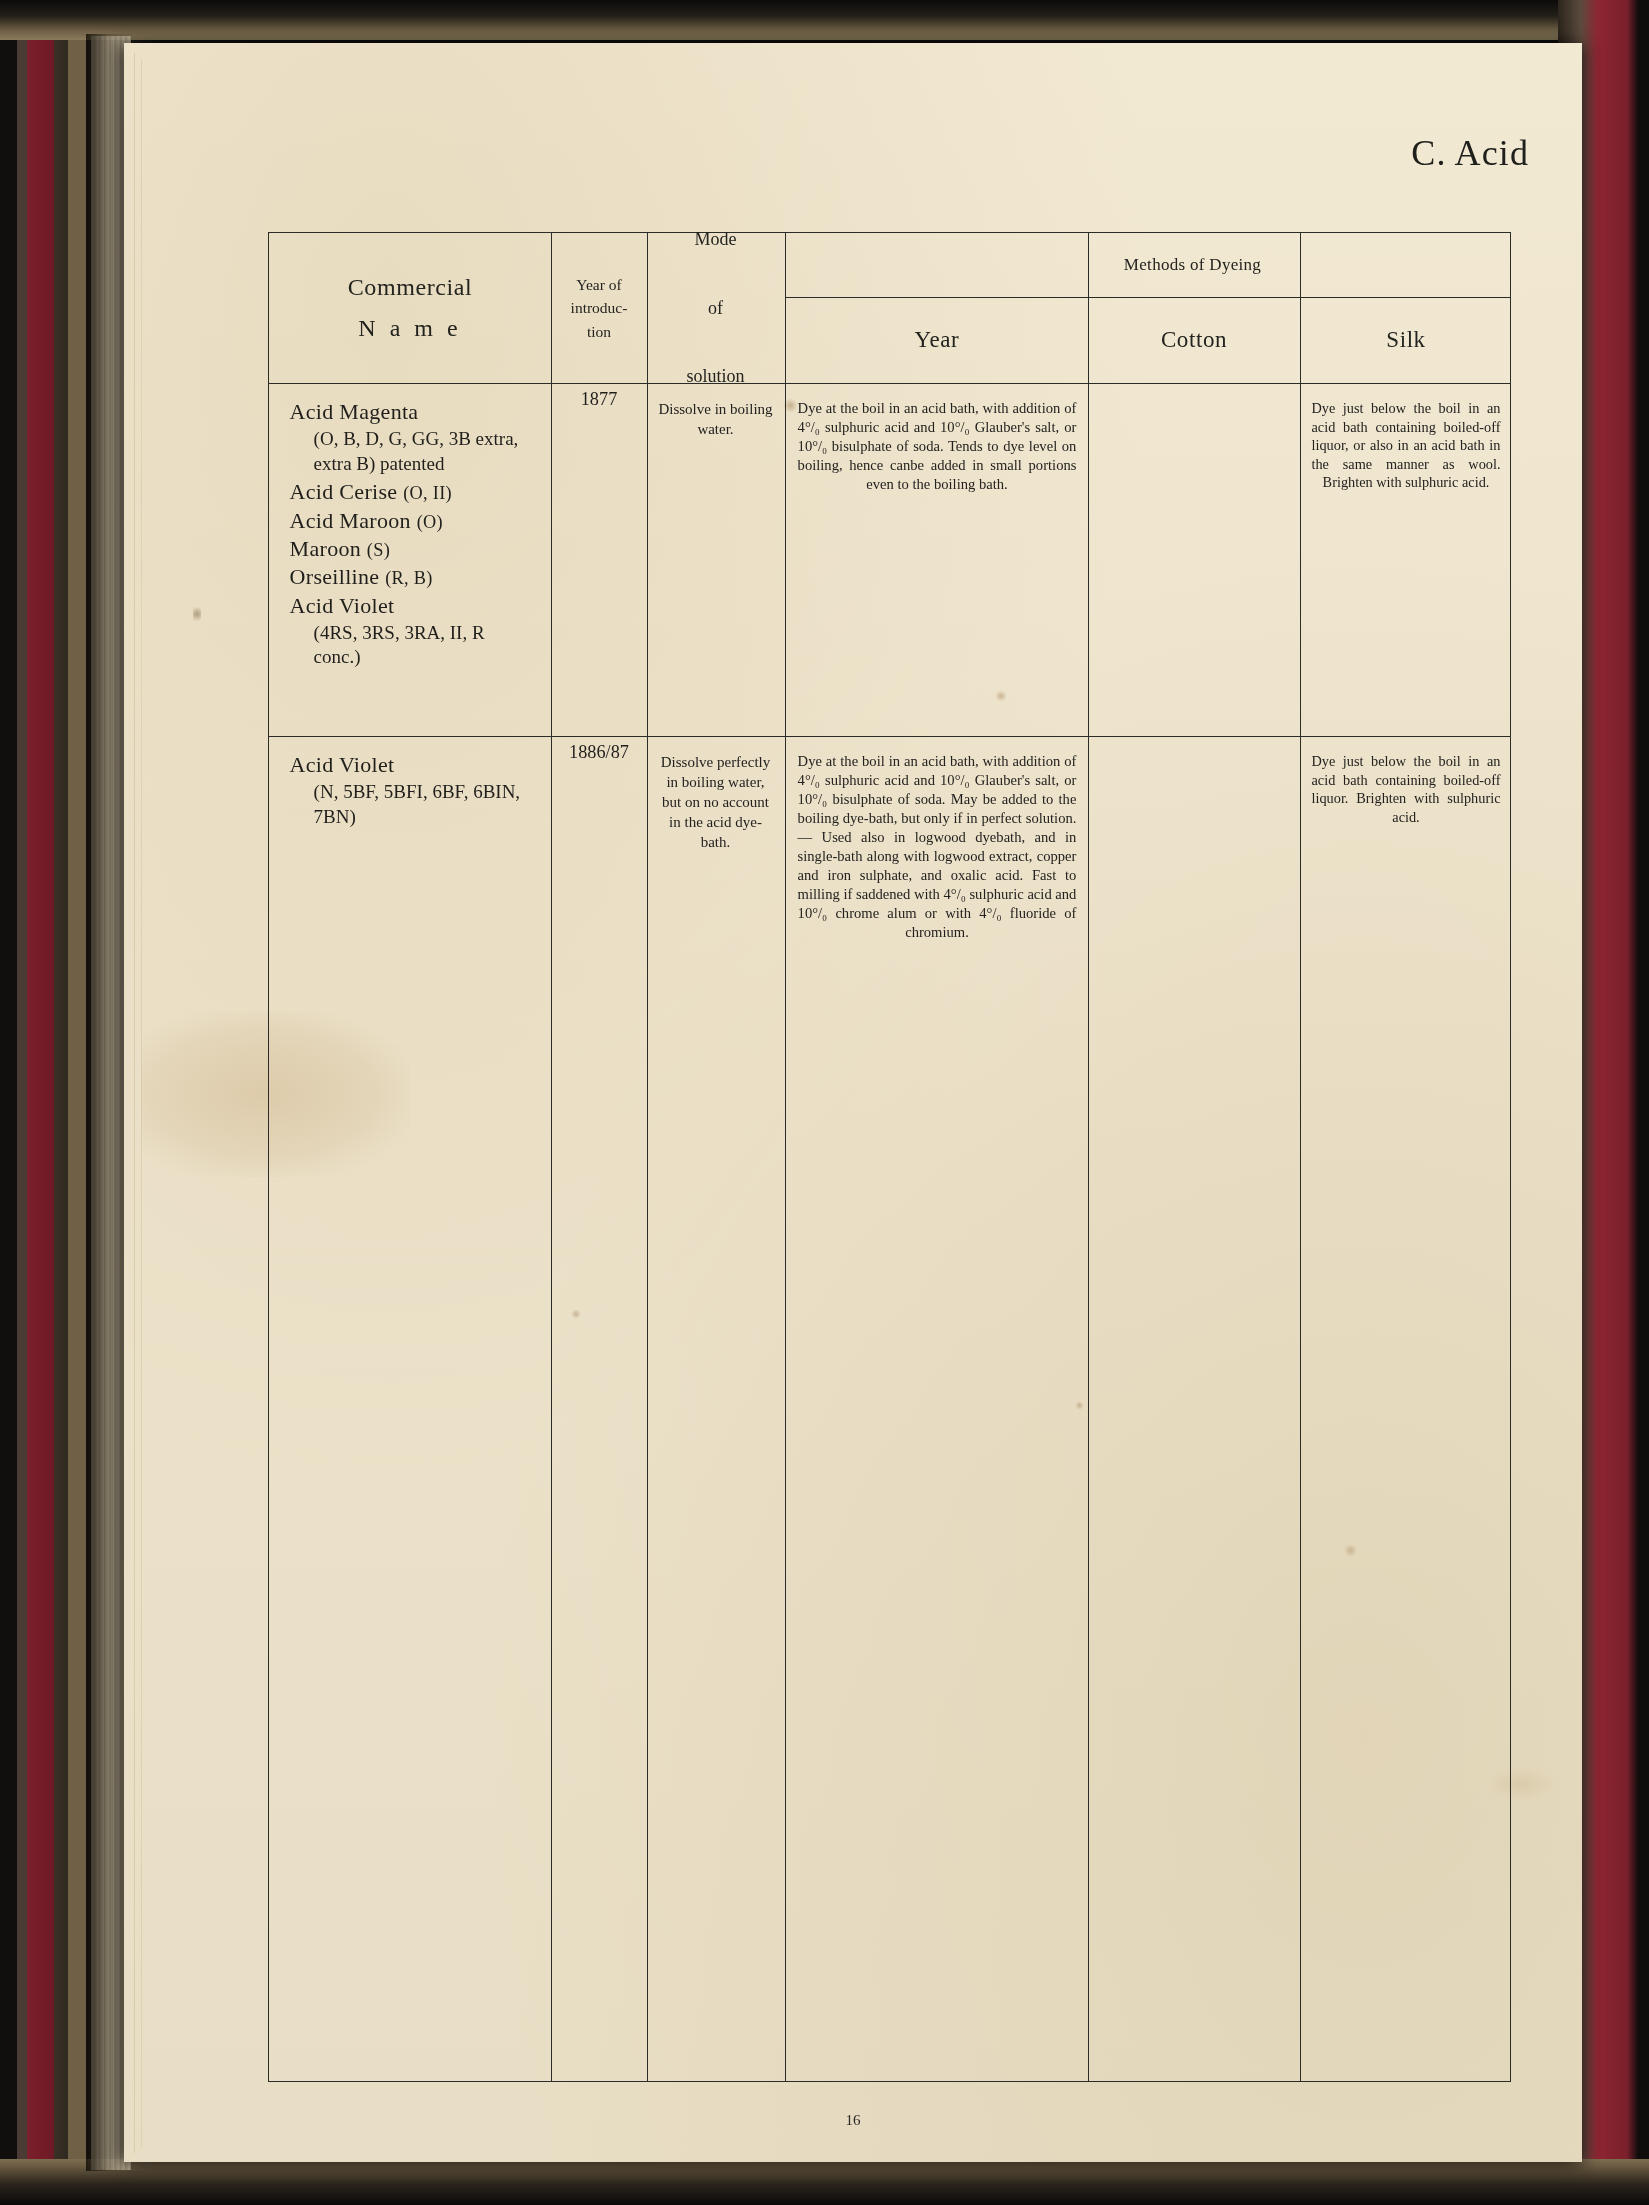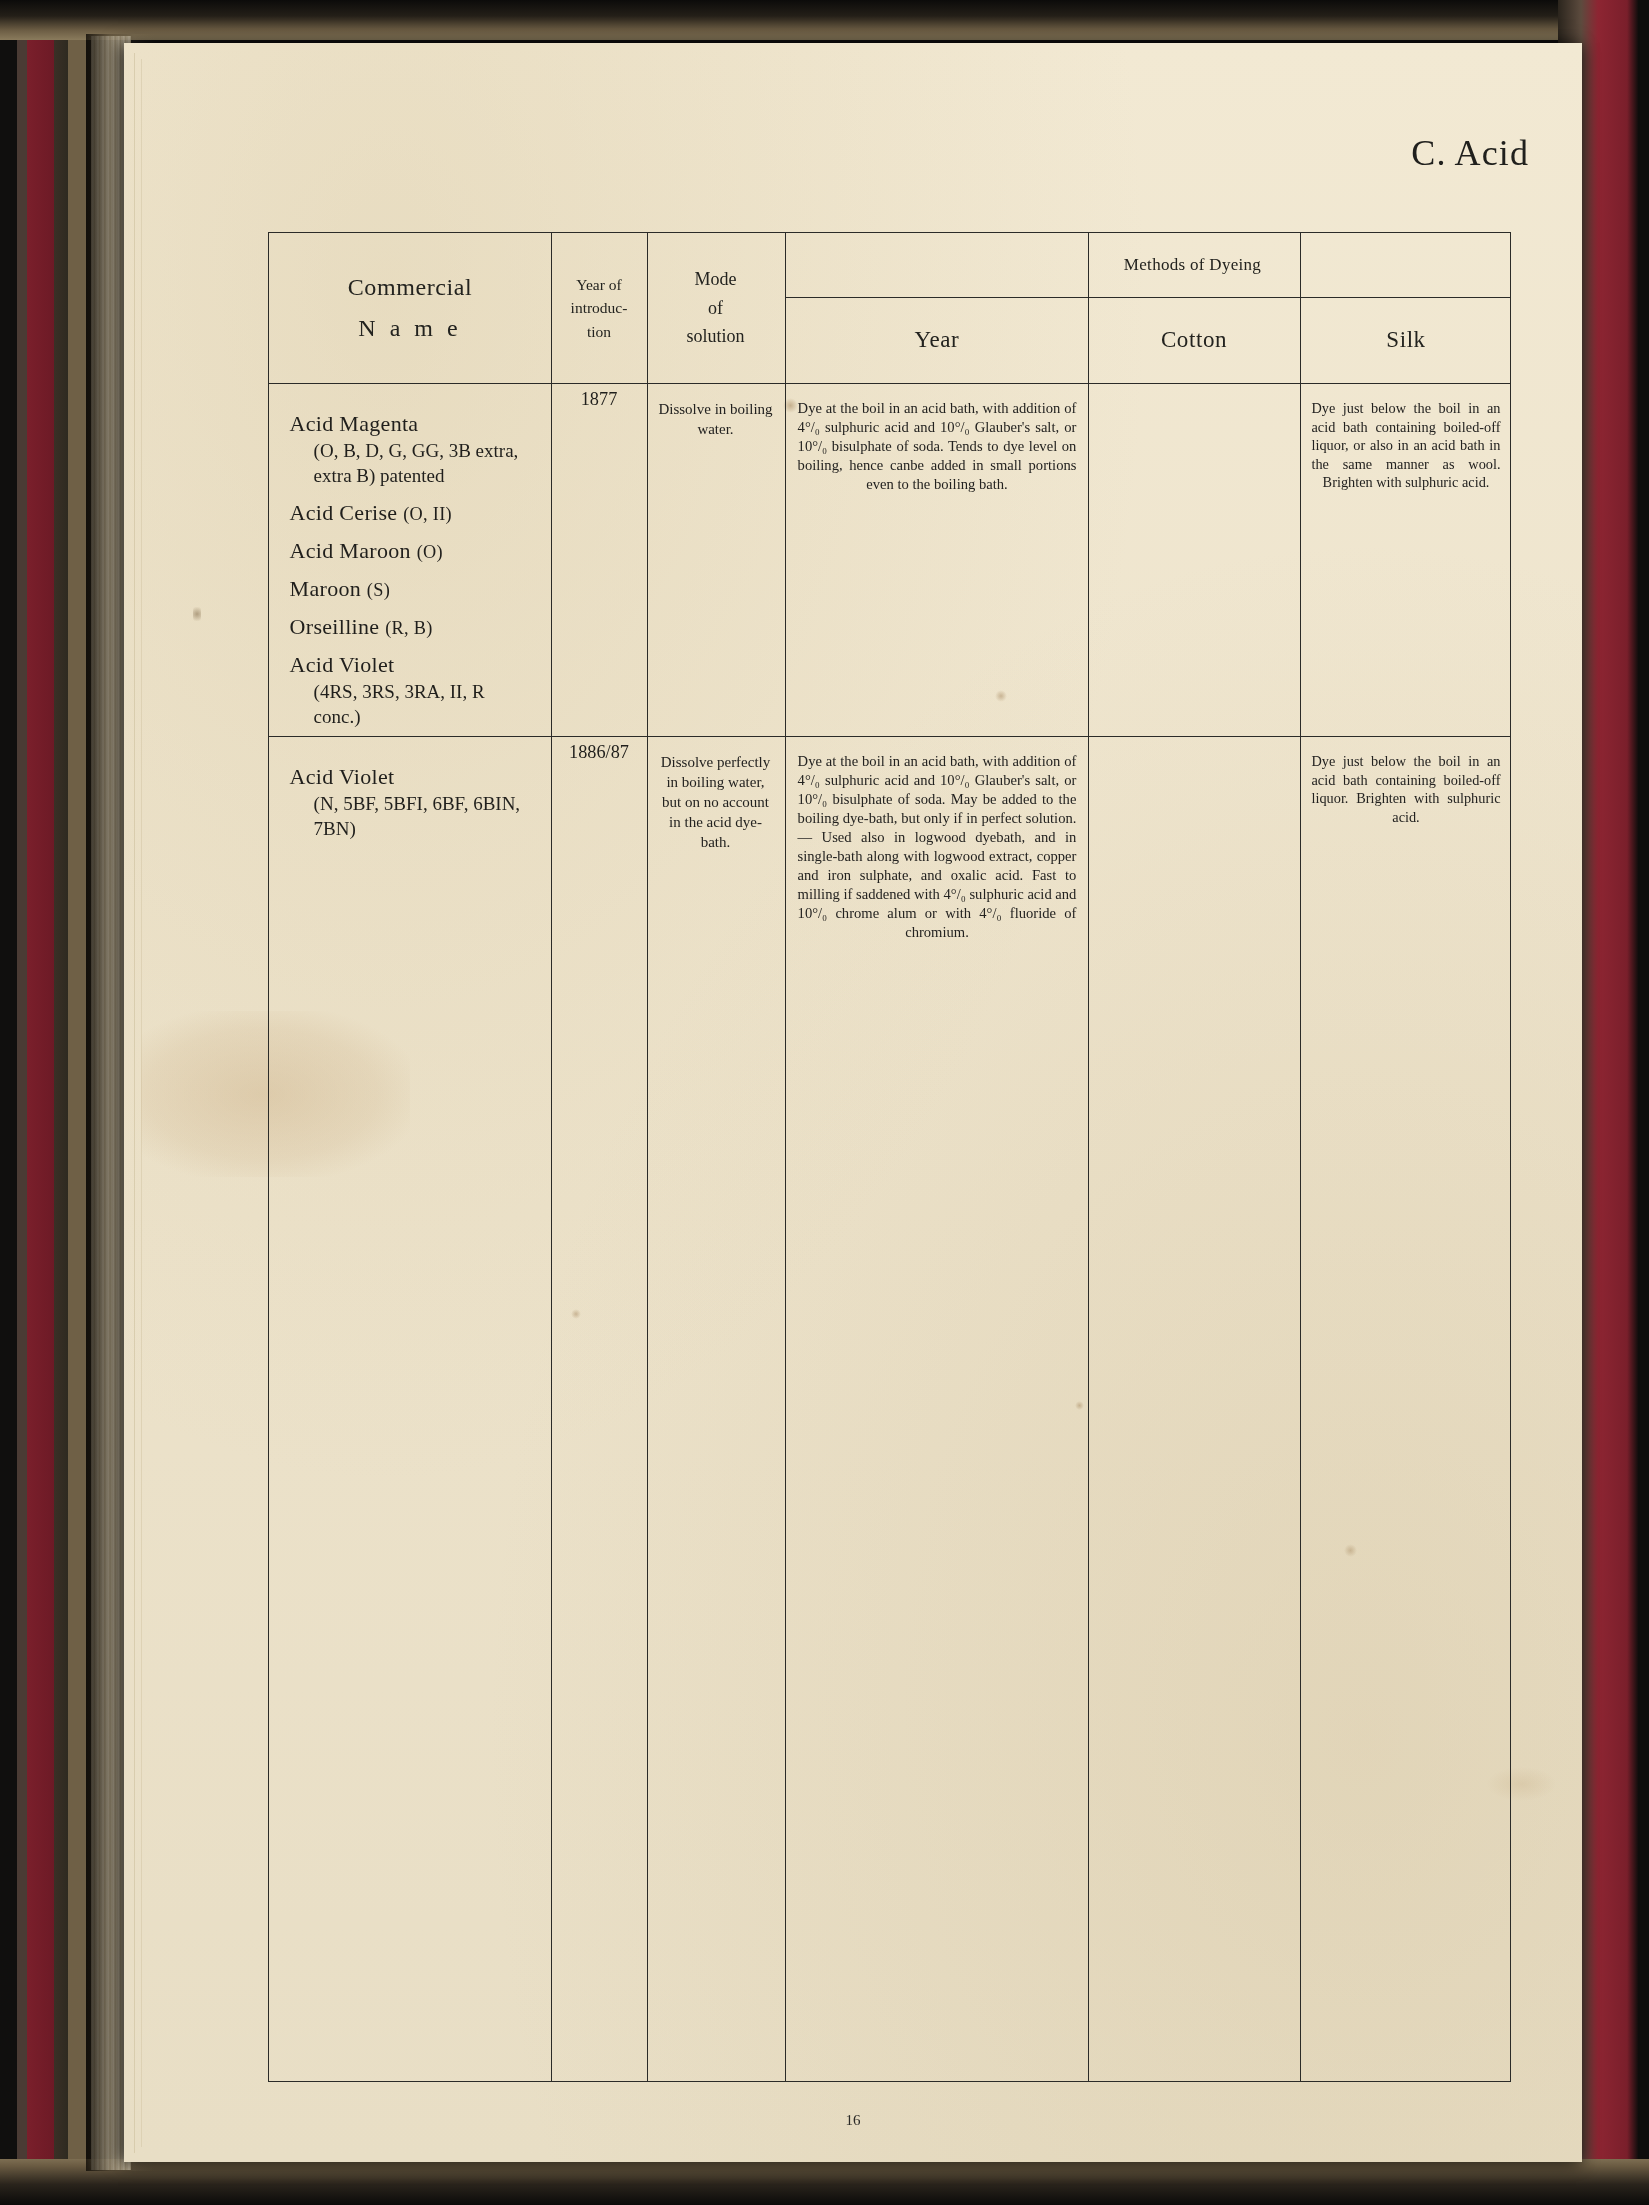--- a/index.html
+++ b/index.html
@@ -188,41 +188,40 @@
   .hdr-commercial .l2 { font-size: 24px; letter-spacing: 4px; }
 
   .hdr-year {
     left: 282px; top: 0; width: 96px; height: 150px;
     display: flex; flex-direction: column; justify-content: center; align-items: center;
     font-size: 15.5px; line-height: 1.5;
   }
   .hdr-mode {
     left: 378px; top: 0; width: 137px; height: 150px;
     display: flex; flex-direction: column; justify-content: center; align-items: center;
-    font-size: 18px; line-height: 1.6;
+    font-size: 18px; line-height: 1.6; gap: 40px;
   }
   .hdr-methods {
     left: 516px; top: 0; width: 727px; height: 64px;
     display: flex; justify-content: center; align-items: center;
     font-size: 17px; letter-spacing: 0.3px; margin-left: 44px;
   }
   .hdr-wool   { left: 516px;  top: 64px; width: 304px; height: 86px; display: flex; justify-content: center; align-items: center; font-size: 23px; letter-spacing: 0.6px;}
   .hdr-cotton { left: 819px; top: 64px; width: 212px; height: 86px; display: flex; justify-content: center; align-items: center; font-size: 23px; letter-spacing: 0.6px;}
   .hdr-silk   { left: 1031px; top: 64px; width: 212px; height: 86px; display: flex; justify-content: center; align-items: center; font-size: 23px; letter-spacing: 0.6px;}
 
   
   .c-name {
     padding: 16px 15px 5.7px 20.6px;
     color: #201f1c;
   }
   .name-main {
     font-size: 22px;
     letter-spacing: 0.3px;
     margin-bottom: 2.3px;
-    margin-top: 12px;
   }
   .name-main .syn { font-size: 18.3px; }
   .name-sub {
     font-size: 19px;
     padding-left: 24px;
     line-height: 1.28;
     margin-bottom: 3.4px;
   }
   .c-year {
     text-align: center;

